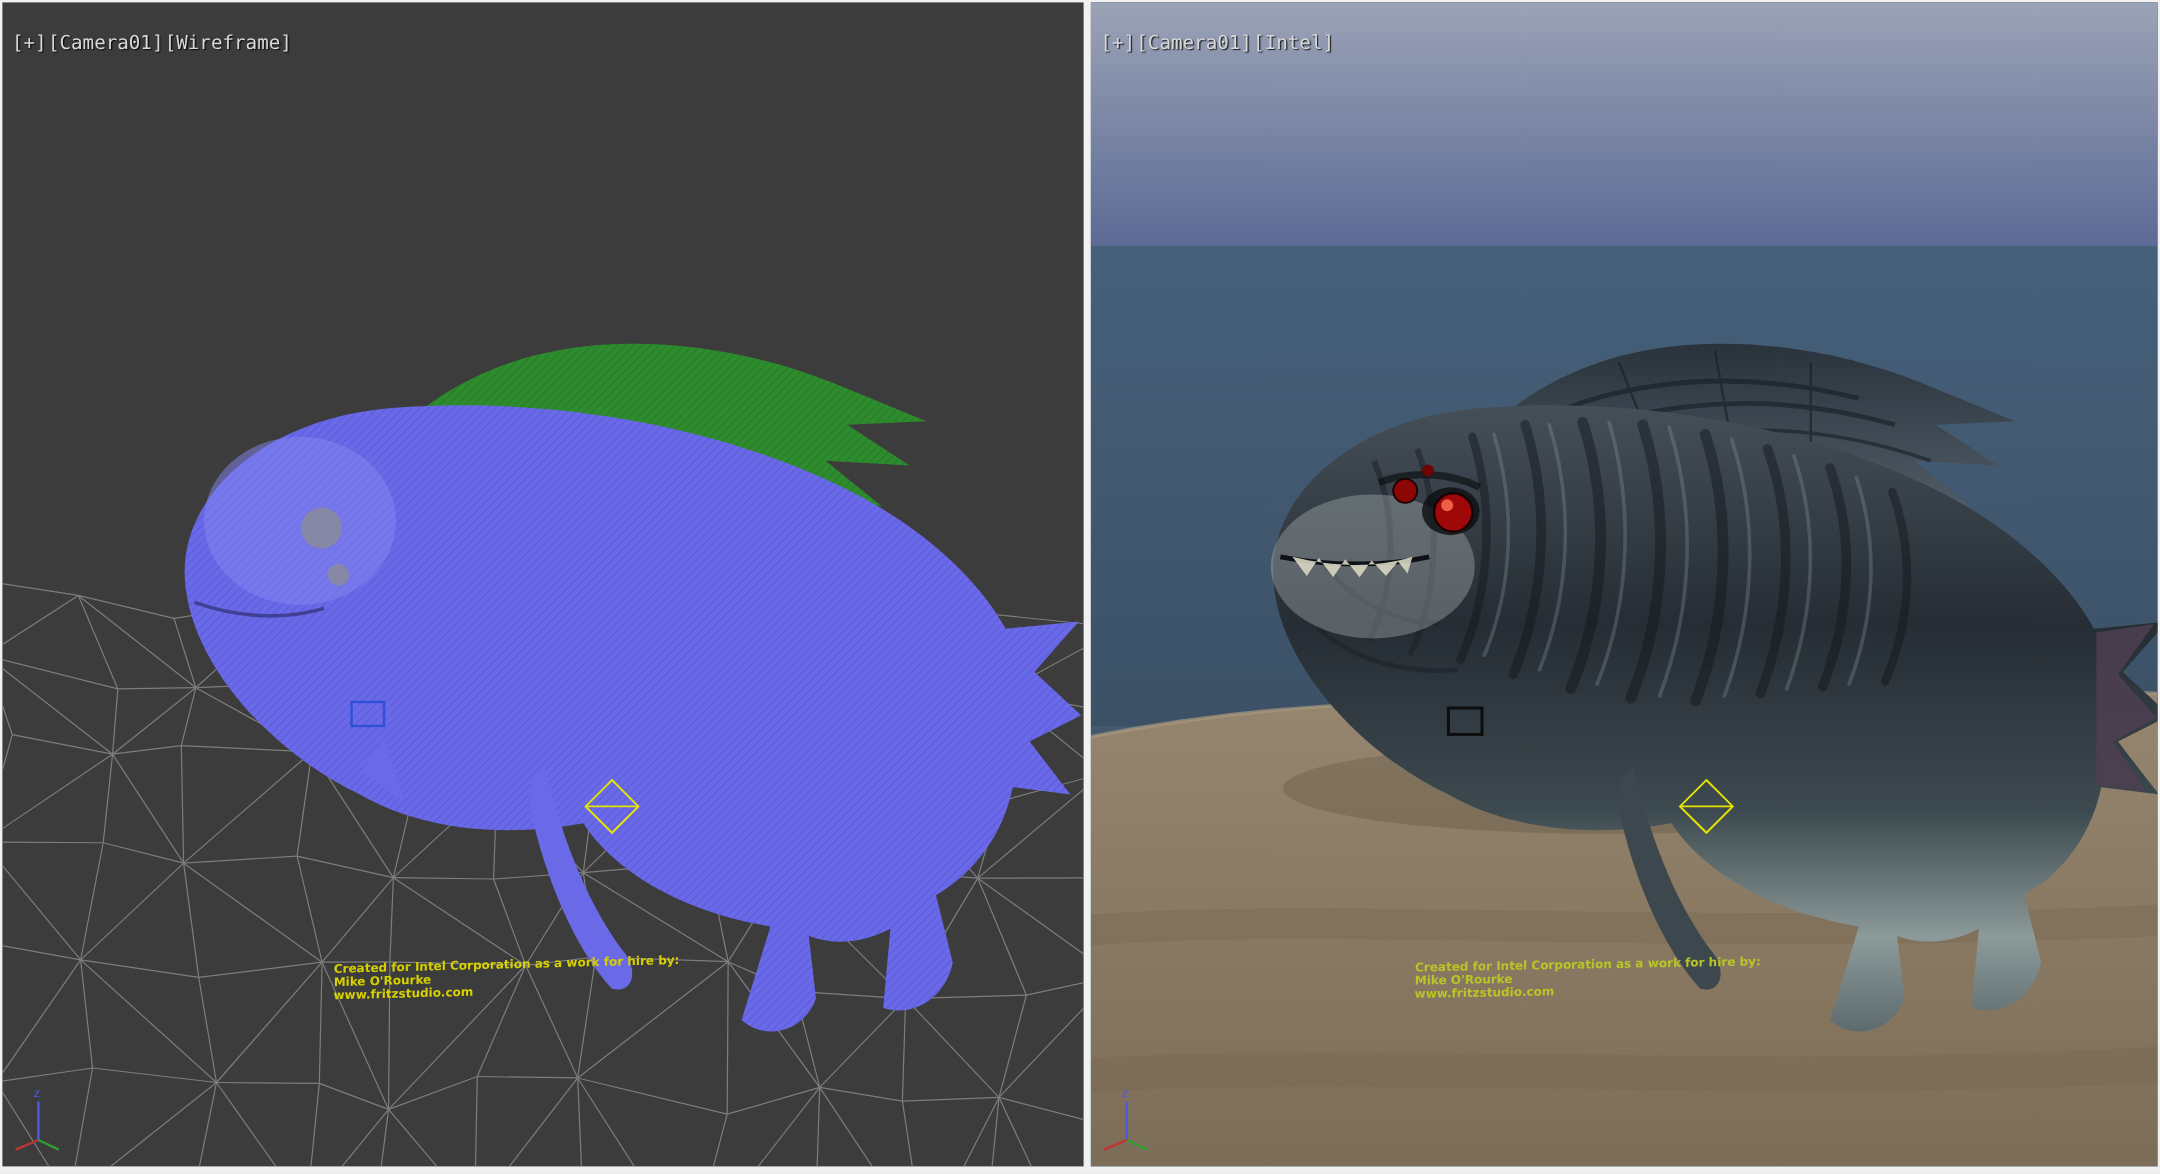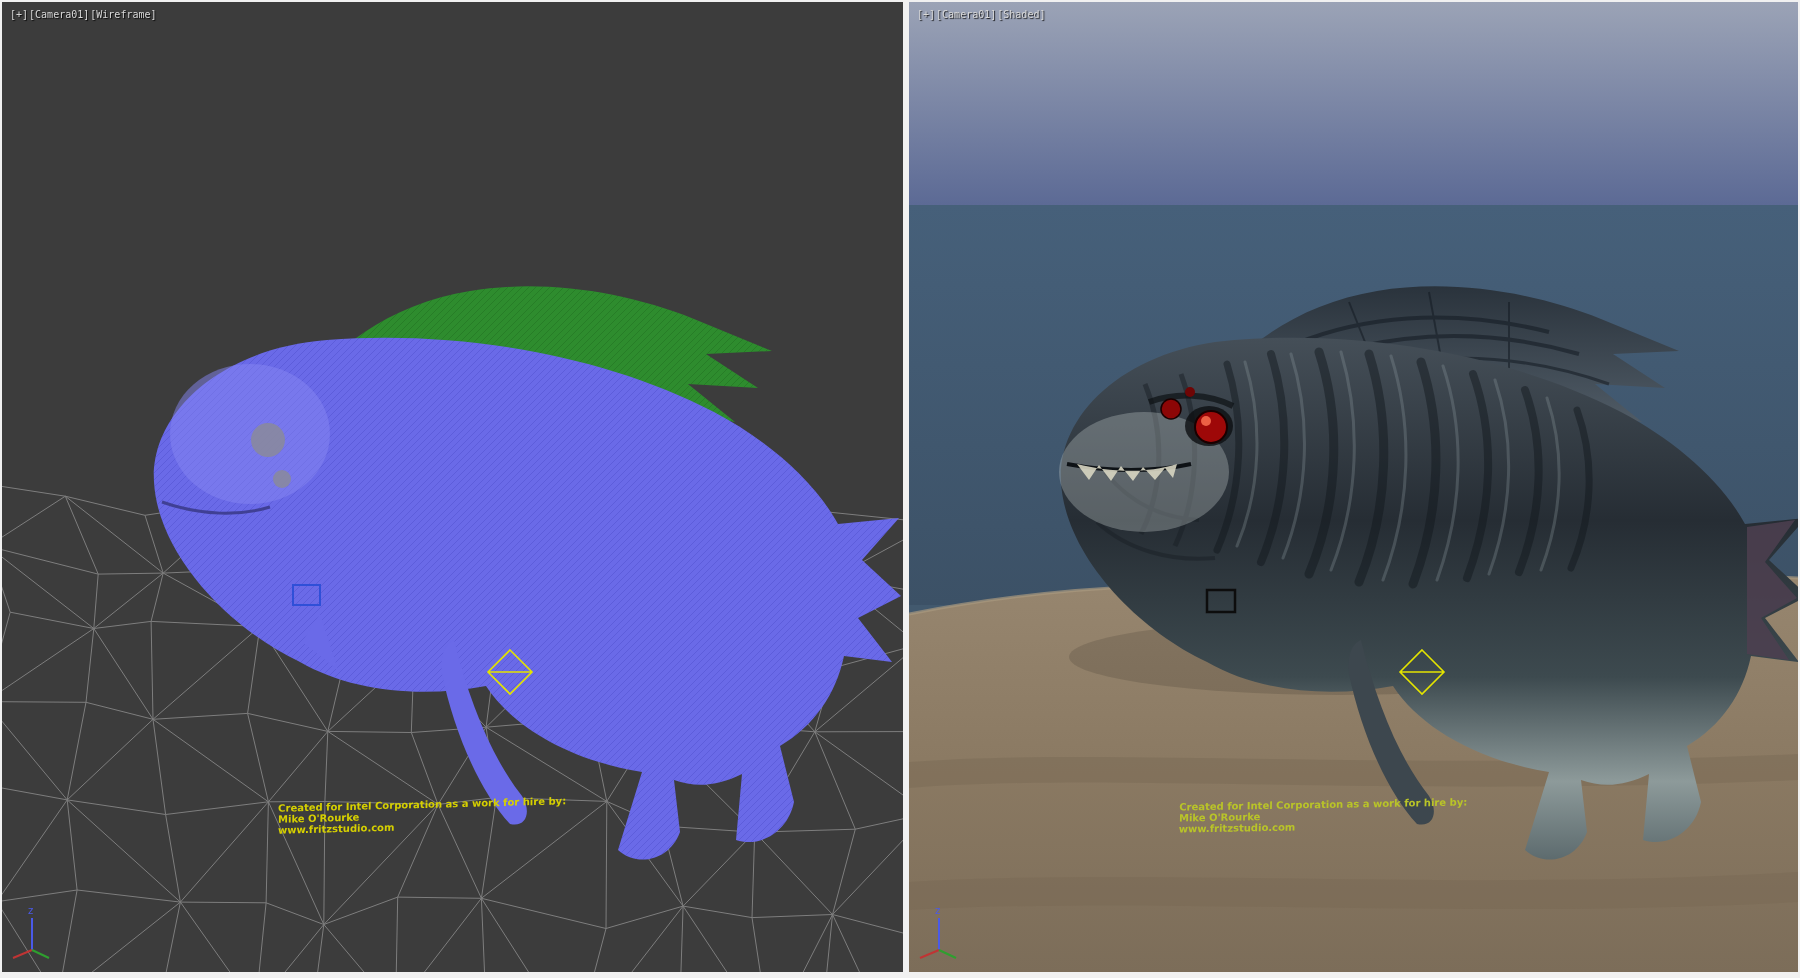--- a/index.html
+++ b/index.html
@@ -2,22 +2,22 @@
 <html style="--viewport-bg-dark: #3c3c3c; --grid-line: #8e8e8e; --fish-wire-blue: #6a6ae8; --fin-green: #2e8c2e; --gizmo-yellow: #e4e400; --selection-blue: #2f4fd8; --watermark-yellow: #d6d000; --watermark-olive: #b9c428; --label-text: #d8d8d8; --eye-red: #9e0808; --ground-tan: #8a7962; --sea-blue: #42596e; --sky-top: #9ba3b6; --sky-bottom: #5c6a95;"><head>
 <meta charset="utf-8">
 <style>
   html,body{margin:0;padding:0;background:#e9e9e9;}
   #stage{position:relative;width:1800px;height:978px;background:#f1f1f1;overflow:hidden;
          font-family:"DejaVu Sans",sans-serif;}
   .viewport{position:absolute;top:2px;height:970px;overflow:hidden;}
   #vp-left{left:2px;width:901px;background:var(--viewport-bg-dark,#3c3c3c);}
   #vp-right{left:909px;width:889px;background:var(--sea-blue,#42596e);}
   .vp-svg{position:absolute;inset:0;width:100%;height:100%;display:block;}
-  .vp-label{position:absolute;top:7px;left:8px;font-family:"DejaVu Sans Mono",monospace;
-            font-size:10px;color:var(--label-text,#d8d8d8);
+  .vp-label{position:absolute;top:24px;left:8px;font-family:"DejaVu Sans Mono",monospace;
+            font-size:16px;color:var(--label-text,#d8d8d8);
             text-shadow:1px 1px 1px rgba(0,0,0,.85);user-select:none;z-index:5;}
   .vp-label span{cursor:pointer;margin-right:1px;}
   .watermark{position:absolute;font-size:10px;font-weight:bold;line-height:11px;z-index:4;
              letter-spacing:0;white-space:nowrap;}
   #vp-left .watermark{left:276px;top:797px;color:var(--watermark-yellow,#d6d000);
                       transform:rotate(-1.5deg) skewX(-2deg);}
   #vp-right .watermark{left:270px;top:797px;color:var(--watermark-olive,#b9c428);
                        transform:rotate(-1deg) skewX(-2deg);}
 </style>
 </head>
@@ -387,15 +387,15 @@
         <text x="26" y="912" fill="#4a5ae8" font-size="10">z</text>
       </g>
     </svg>
 
     <div class="watermark">
       <div>Created for Intel Corporation as a work for hire by:</div>
       <div>Mike O'Rourke</div>
       <div>www.fritzstudio.com</div>
     </div>
 
-    <div class="vp-label"><span>[+]</span><span>[Camera01]</span><span>[Shaded]</span></div>
+    <div class="vp-label"><span>[+]</span><span>[Camera01]</span><span>[Intel]</span></div>
   </div>
 </div>
 
 </body></html>

